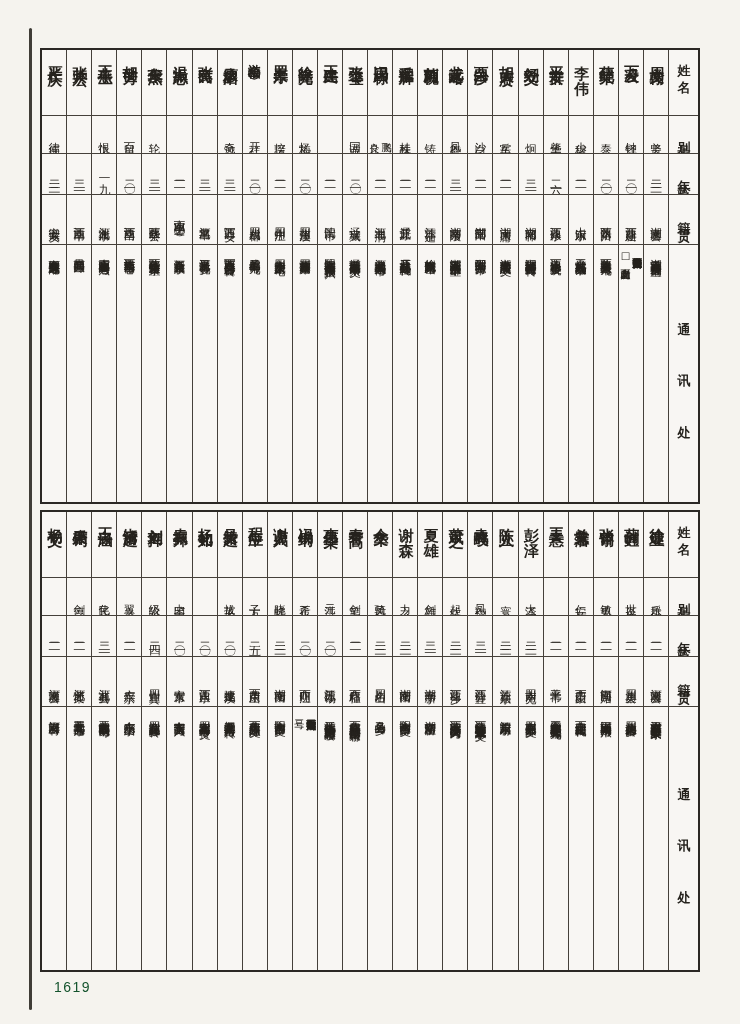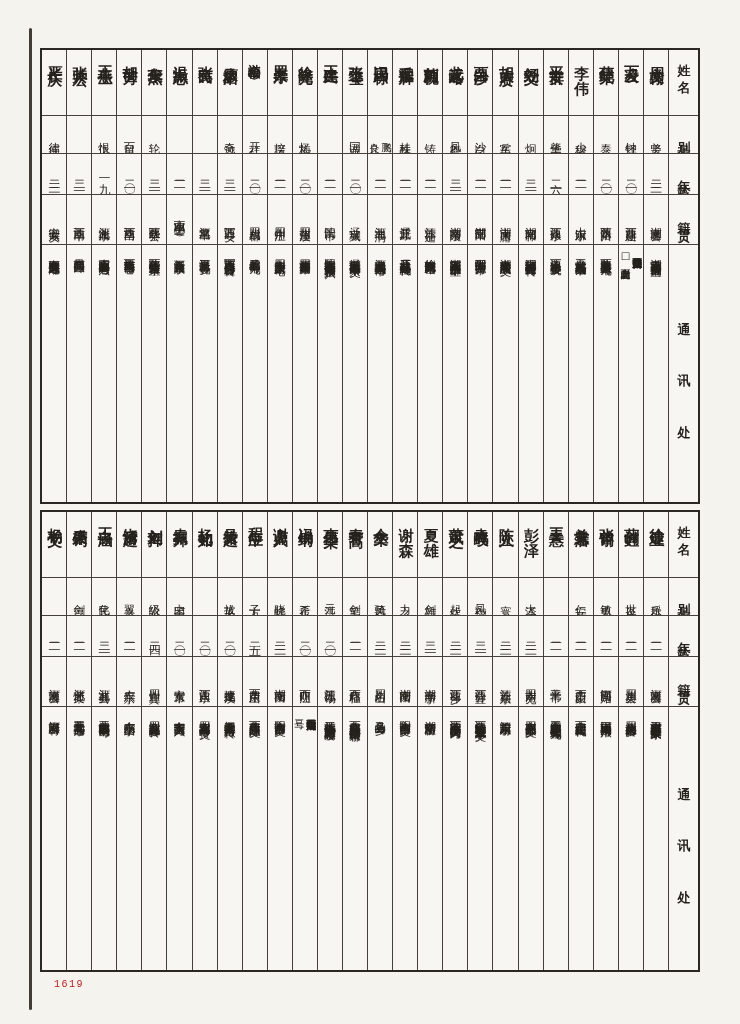--- a/index.html
+++ b/index.html
@@ -29,22 +29,22 @@
   .age{font-size:12px;letter-spacing:3px;}
   .native{font-size:11.5px;letter-spacing:1px;}
   .addr{font-size:11.5px;letter-spacing:.5px;}
   .two-line{font-size:10px;line-height:1.18;letter-spacing:0;}
   .hd{font-weight:bold;font-size:13px;}
   .hd-name{letter-spacing:16px;padding-top:4px;}
   .hd-alias{letter-spacing:4px;}
   .hd-age{letter-spacing:4px;}
   .hd-native{letter-spacing:8px;}
   .hd-addr{letter-spacing:52px;padding-top:30px;}
-  .pageno{position:absolute;left:54px;top:979px;font-size:10px;color:#b91c1c;letter-spacing:1.5px;
-          font-family:Liberation Mono, monospace;}
+  .pageno{position:absolute;left:54px;top:979px;font-size:14px;color:#14532d;letter-spacing:1.5px;
+          font-family:Liberation Sans, sans-serif;}
 </style>
 </head>
 <body>
 
 <div class="sheet">
   <div class="spine"></div>
 
   <section class="table table-top">
     <div class="col head">
       <div class="cell h-name">

